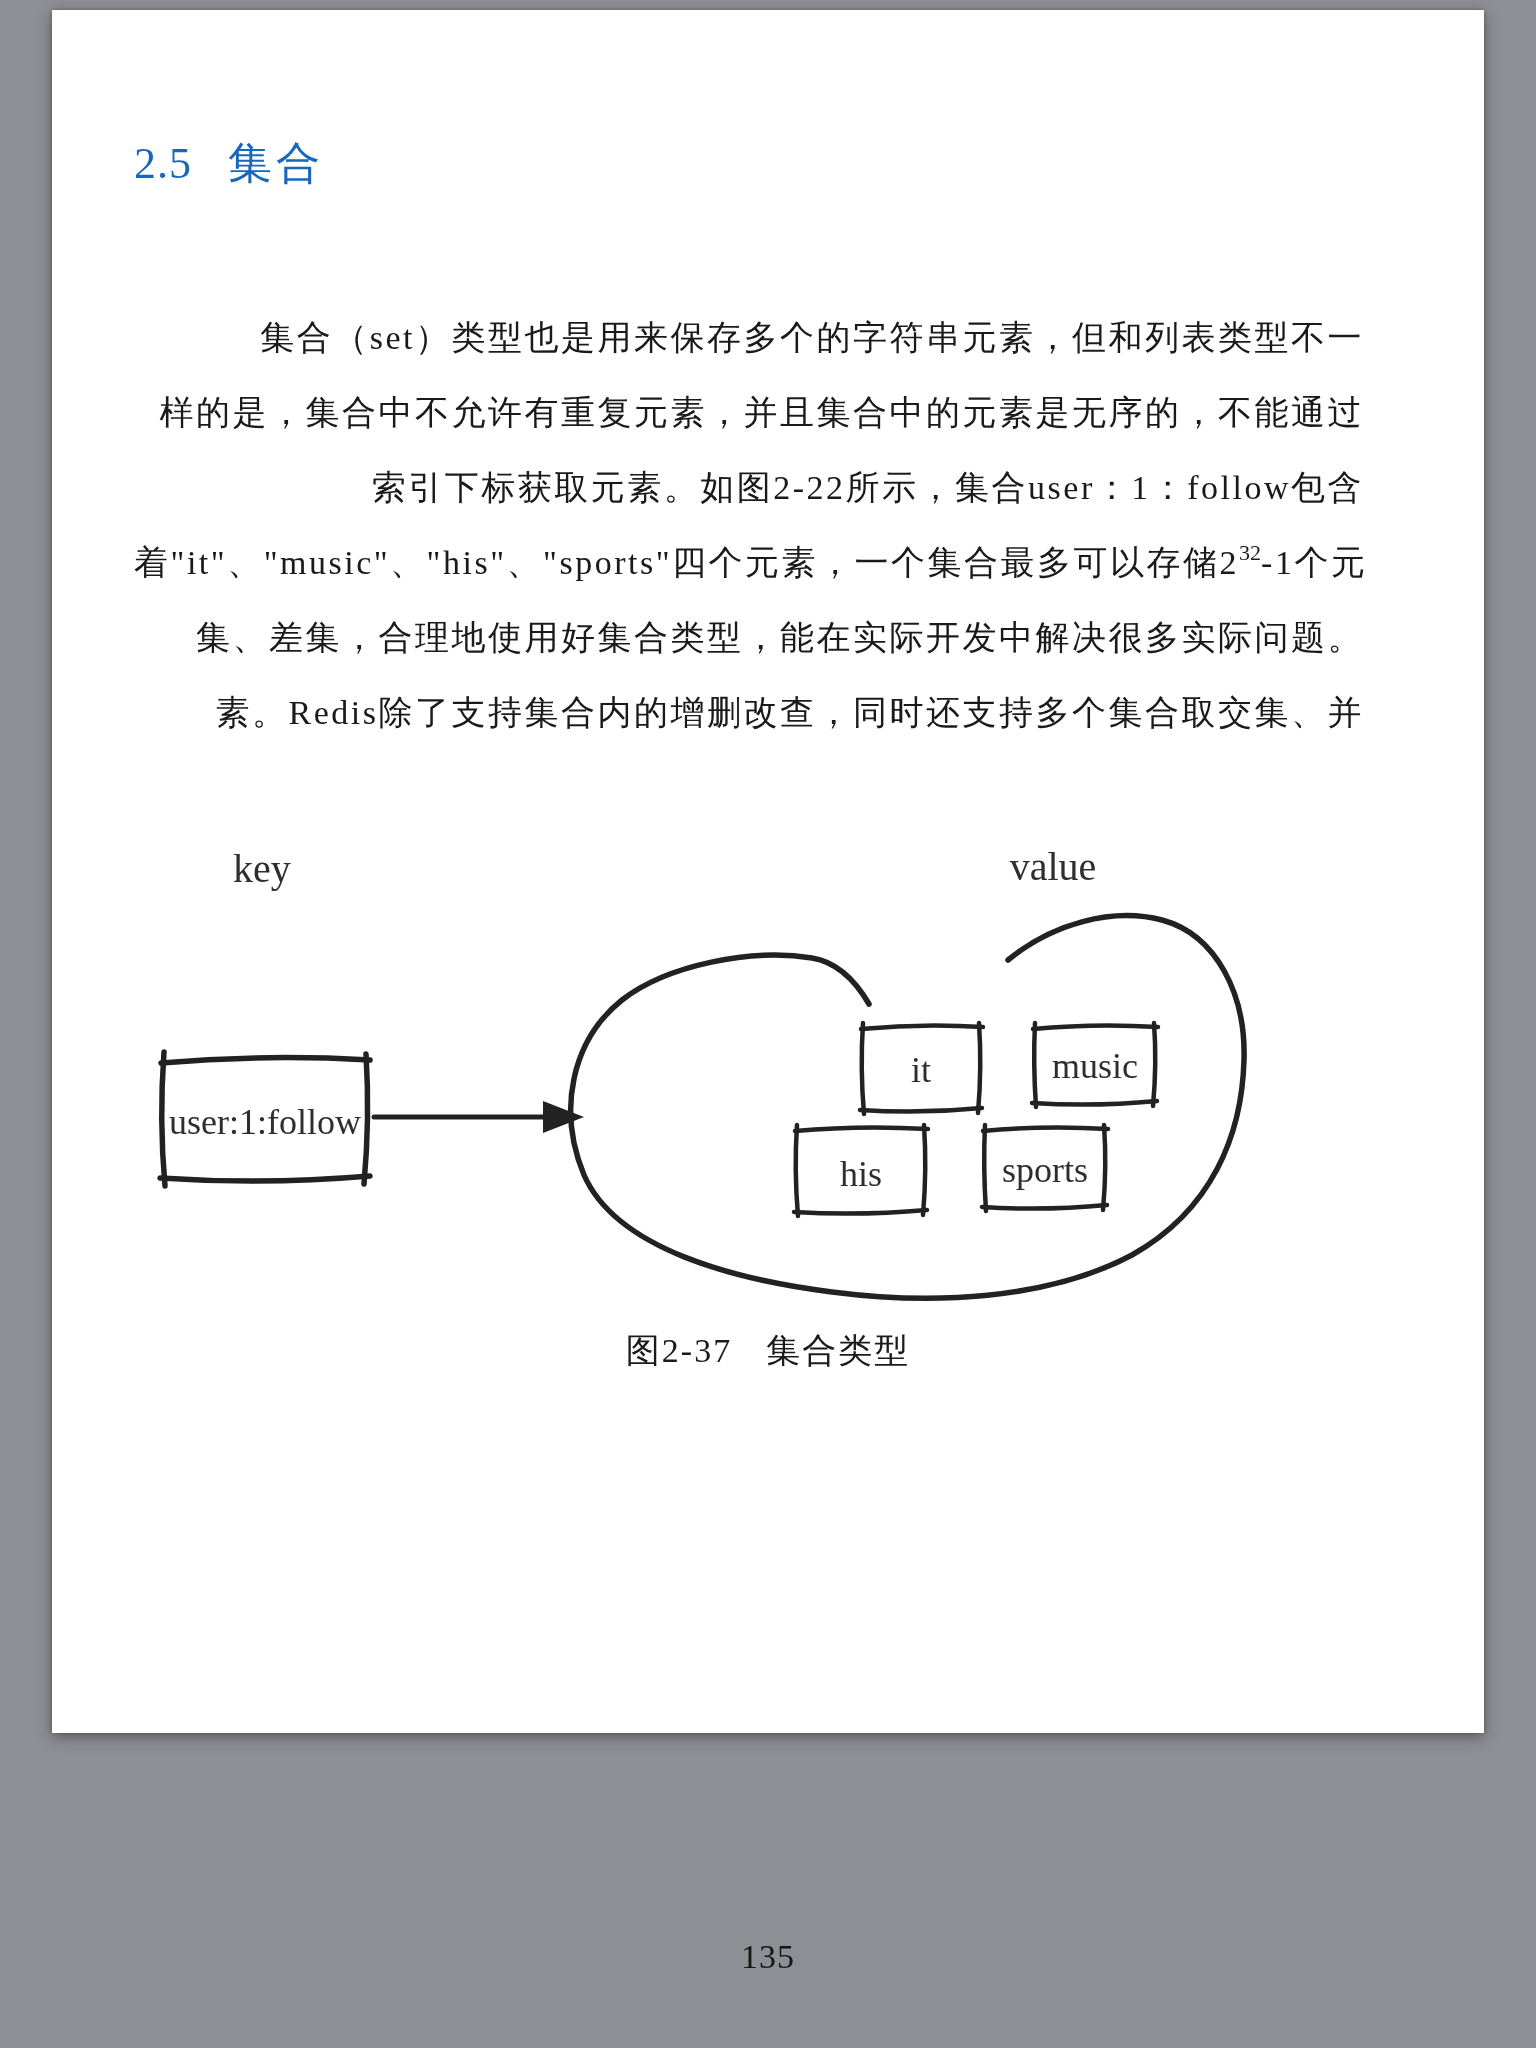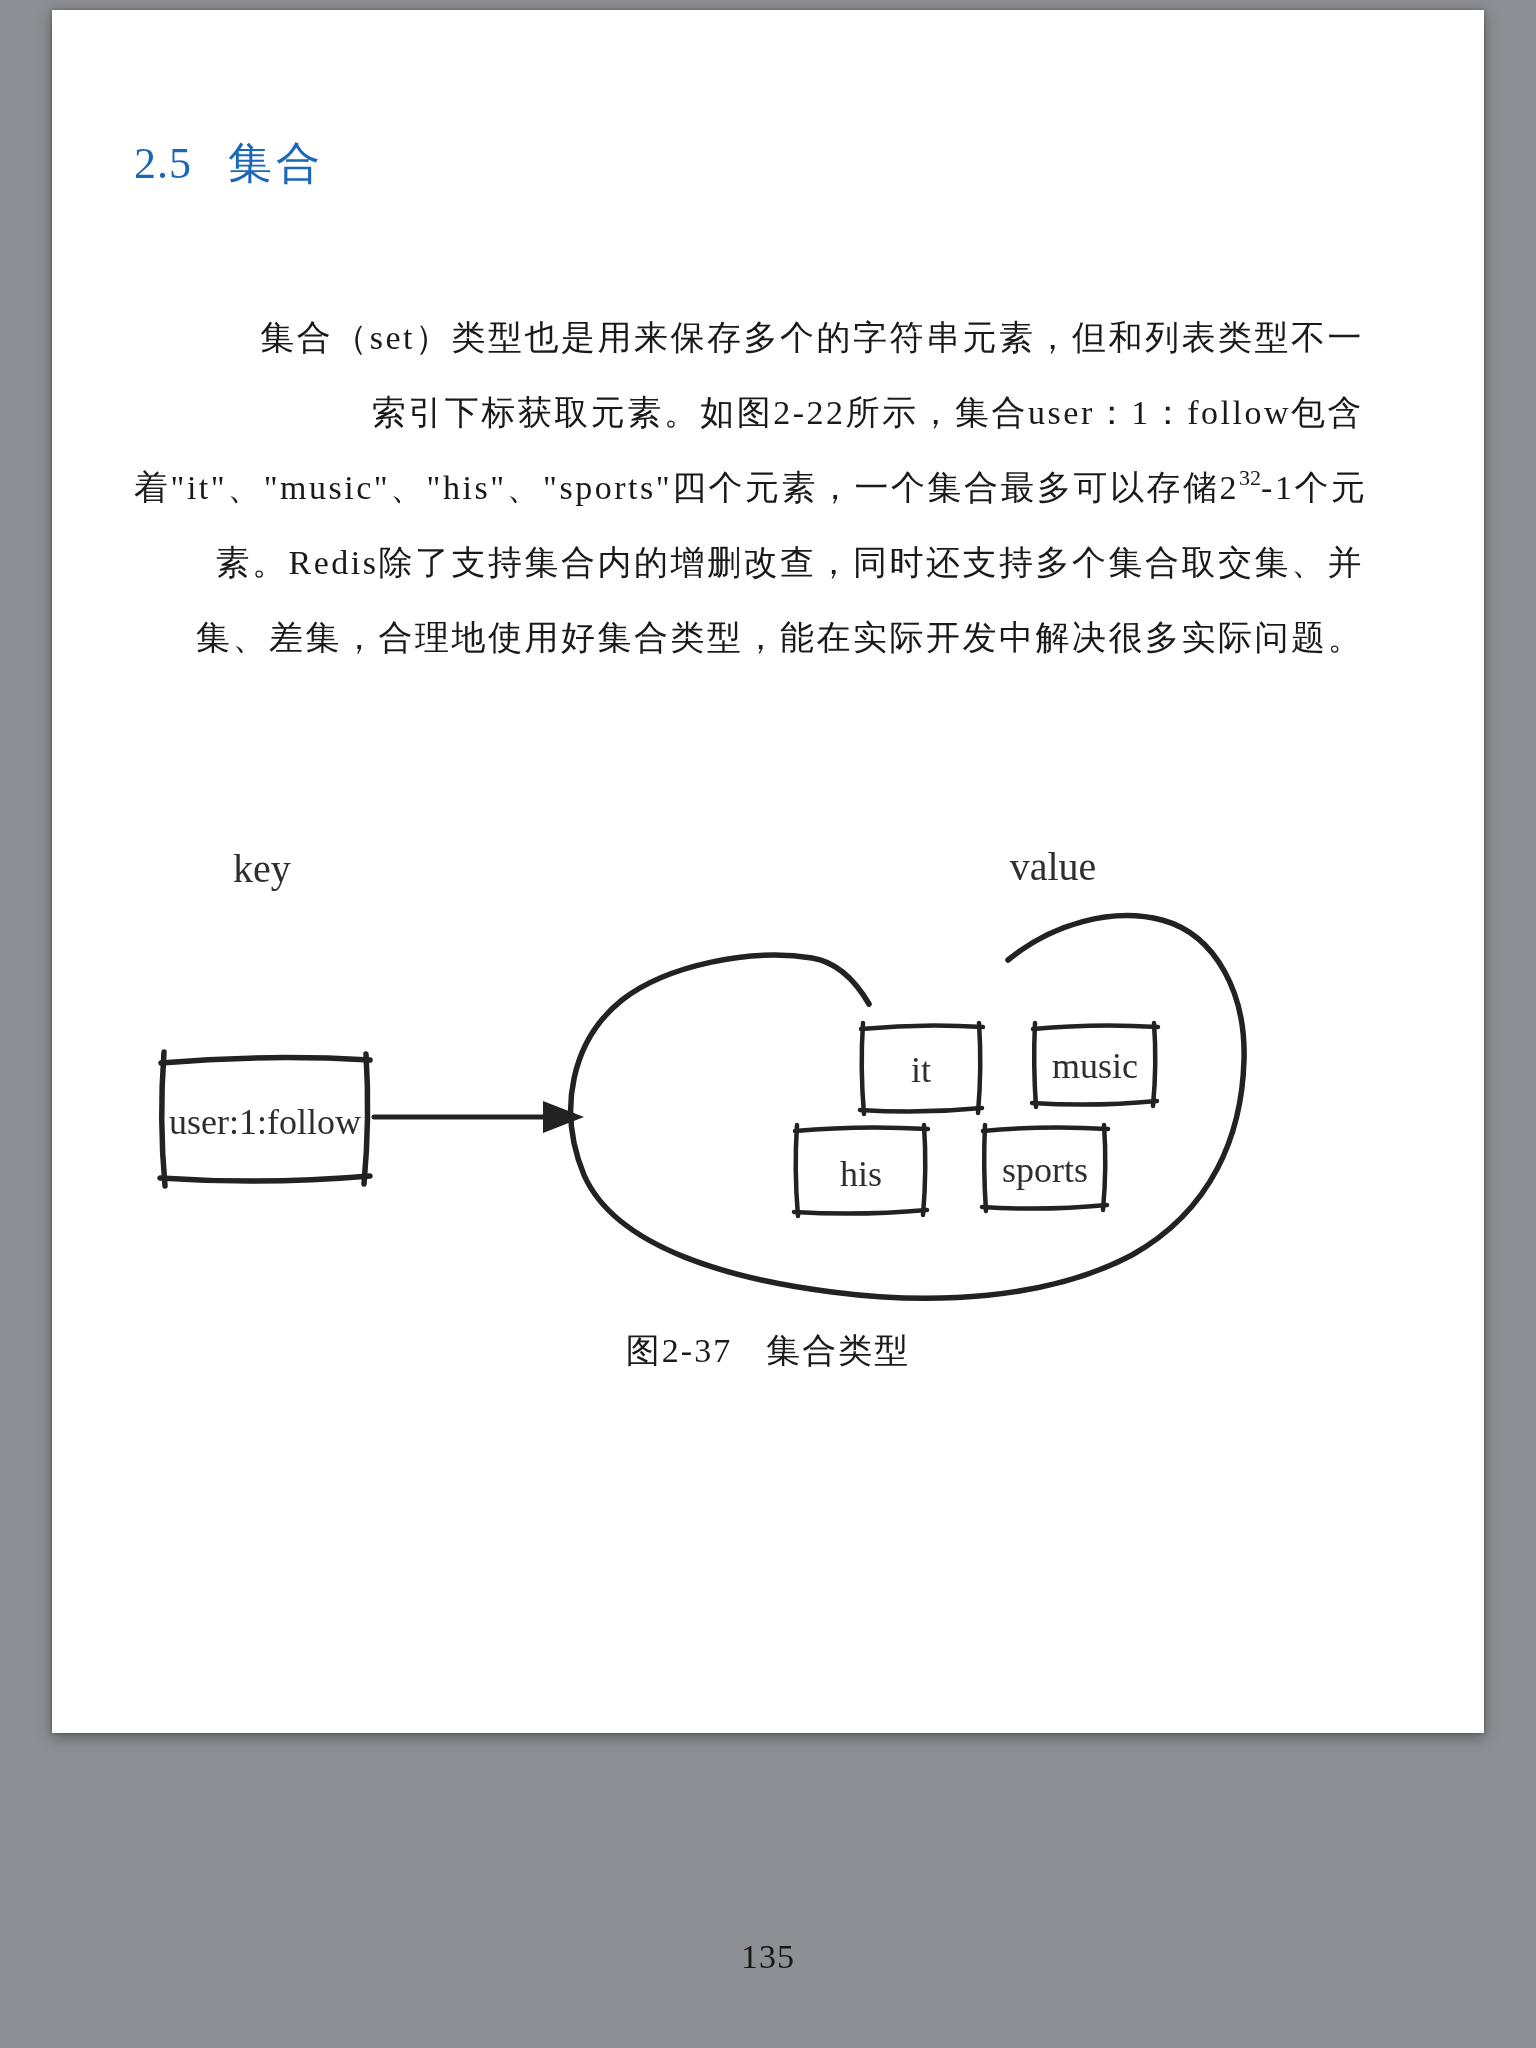--- a/index.html
+++ b/index.html
@@ -59,24 +59,25 @@
 <body>
 
 <div class="page">
 
   <div class="heading">
     <span class="sec-num">2.5</span><span class="sec-title">集合</span>
   </div>
 
   <div class="para">
     <div class="pline indent">集合（set）类型也是用来保存多个的字符串元素，但和列表类型不一</div>
+    <div class="pline">样的是，集合中不允许有重复元素，并且集合中的元素是无序的，不能通过</div>
     <div class="pline">索引下标获取元素。如图2-22所示，集合user：1：follow包含</div>
     <div class="pline"><span>着"it"、"music"、"his"、"sports"四个元素，一个集合最多可以存储2</span><sup>32</sup><span>-1个元</span></div>
+    <div class="pline">集、差集，合理地使用好集合类型，能在实际开发中解决很多实际问题。</div>
     <div class="pline">素。Redis除了支持集合内的增删改查，同时还支持多个集合取交集、并</div>
-    <div class="pline">集、差集，合理地使用好集合类型，能在实际开发中解决很多实际问题。</div>
   </div>
 
   <svg class="figure" viewBox="0 0 1432 2027">
 
     <text class="fig-text" x="210" y="872" font-size="40" text-anchor="middle">key</text>
     <text class="fig-text" x="1001" y="870" font-size="40" text-anchor="middle">value</text>
 
     <g>
       <path class="ink" stroke-width="5.5" d="M 109,1053 Q 212,1044 318,1050"></path>
       <path class="ink" stroke-width="5.5" d="M 314,1044 Q 318,1108 312,1174"></path>

